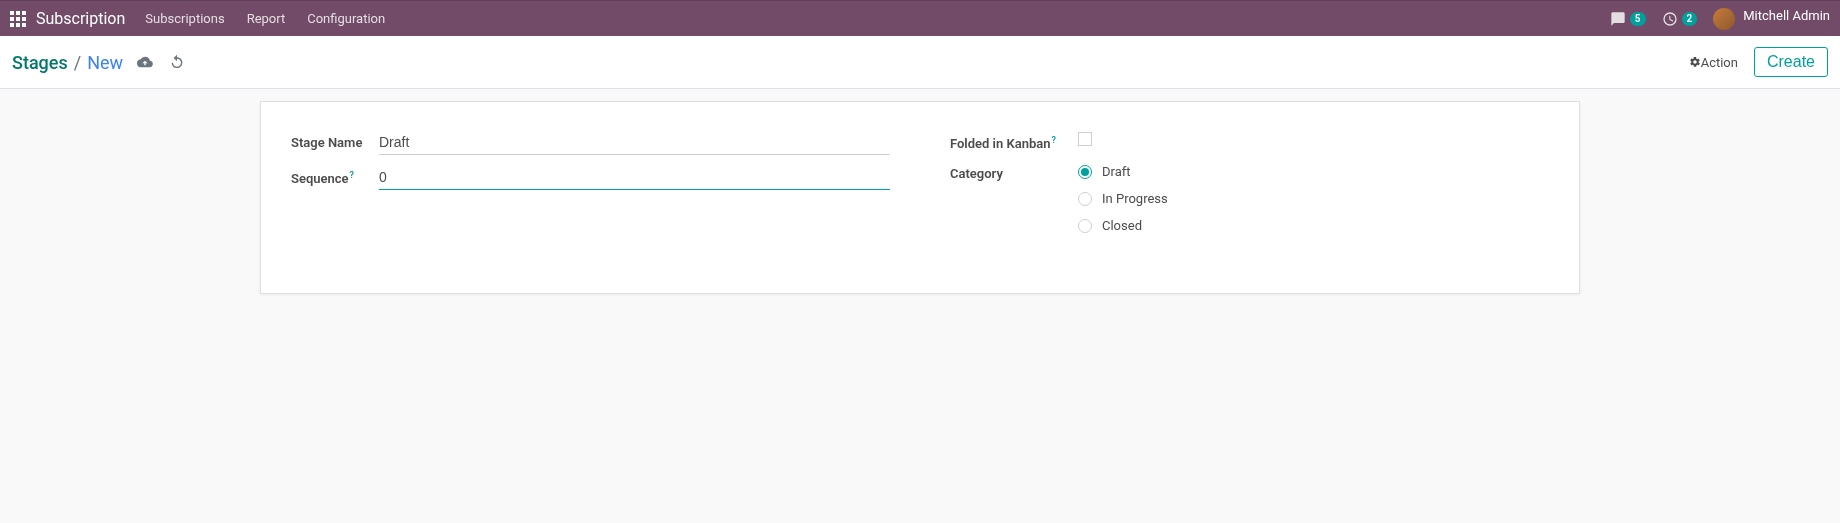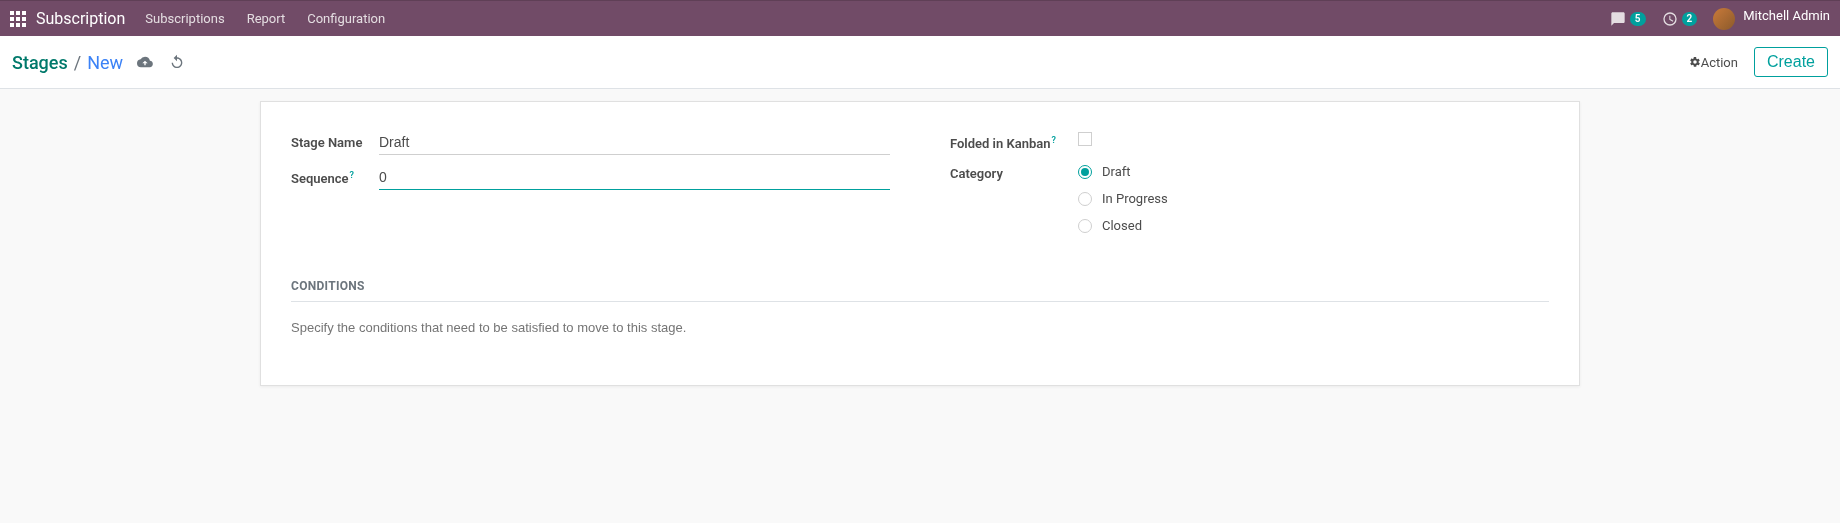--- a/index.html
+++ b/index.html
@@ -278,22 +278,14 @@
             </label>
             <label class="radio-item">
               <span class="radio"></span>
               <span>Closed</span>
             </label>
           </div>
         </div>
       </div>
     </div>
 
-    <div class="tab-section">
-      <div class="tab-header">
-        <div class="tab">CONDITIONS</div>
-      </div>
-      <div class="tab-body">
-        <input class="placeholder-input" placeholder="Specify the conditions that need to be satisfied to move to this stage." style="">
-      </div>
-    </div>
   </div>
 </div>
 
 </body></html>

